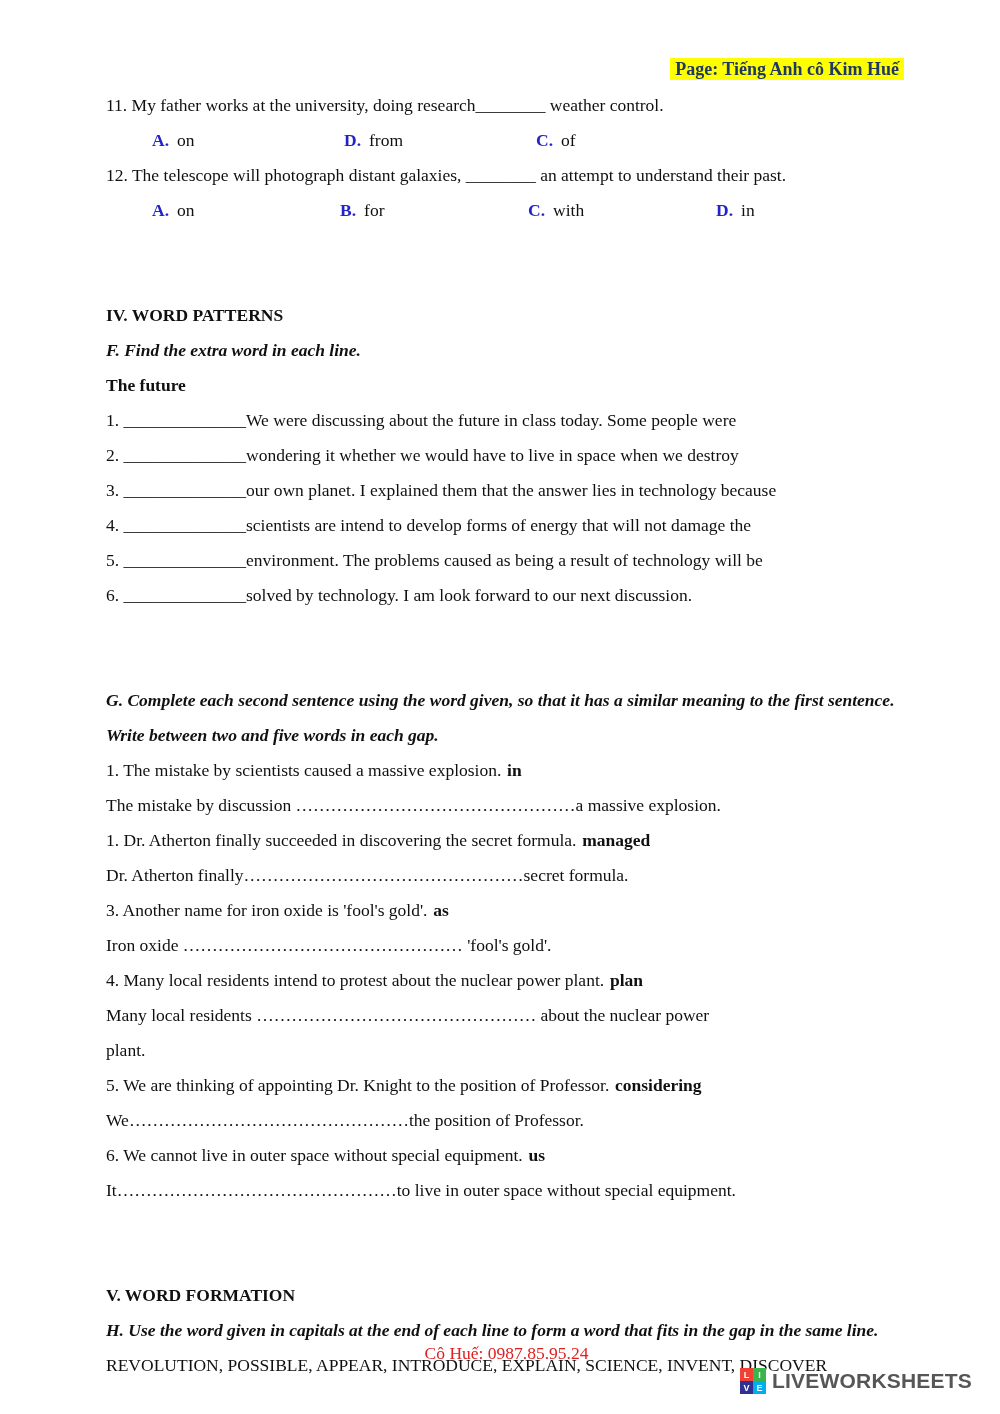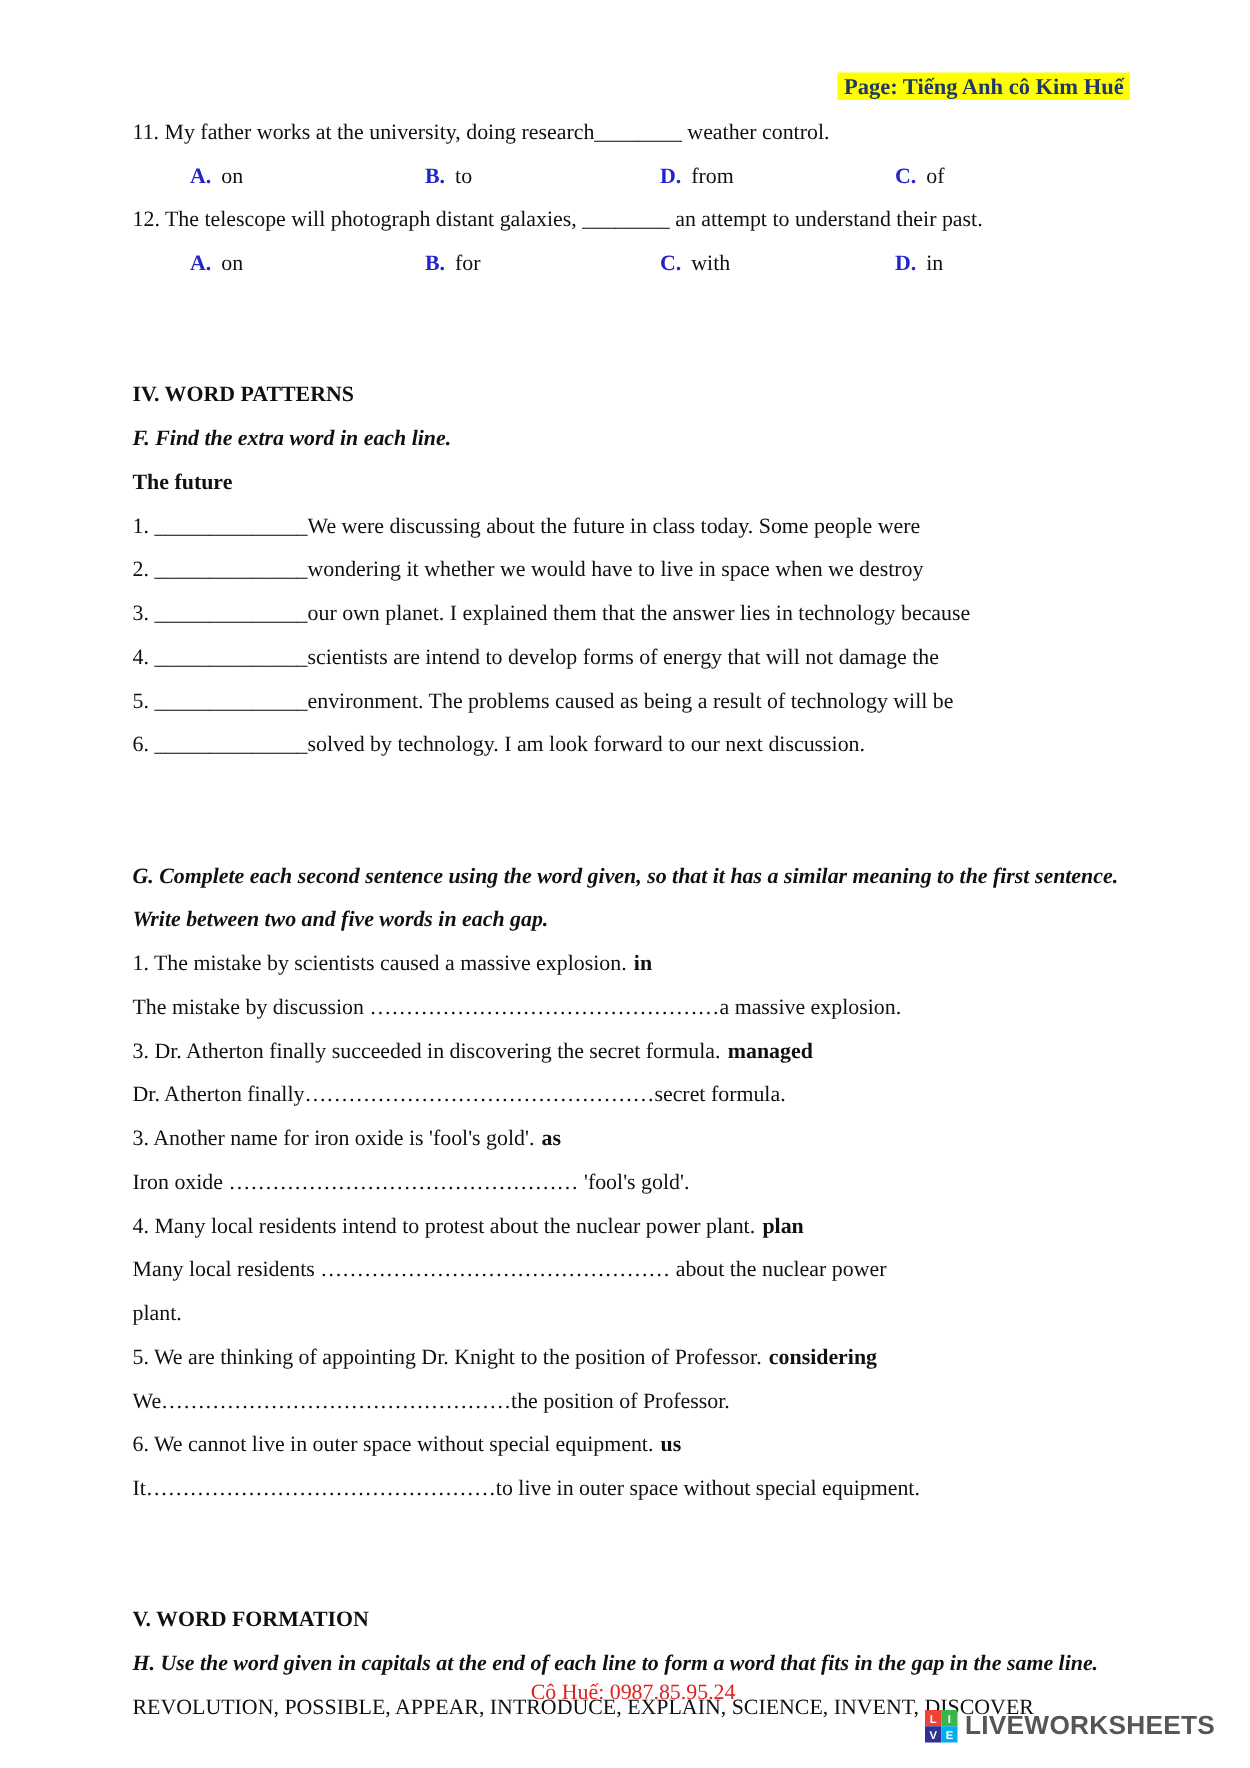--- a/index.html
+++ b/index.html
@@ -78,21 +78,20 @@
 
 <div class="page">
 
   <div class="tag-row">
     <span class="page-tag">Page: Tiếng Anh cô Kim Huế</span>
   </div>
 
   <p class="q">11. My father works at the university, doing research________ weather control.</p>
   <div class="opts">
     <span class="opt"><span class="letter">A.</span><span>on</span></span>
-    <span class="opt"><span class="letter">B.</span><span>to</span></span>
     <span class="opt"><span class="letter">D.</span><span>from</span></span>
     <span class="opt"><span class="letter">C.</span><span>of</span></span>
   </div>
 
   <p class="q">12. The telescope will photograph distant galaxies, ________ an attempt to understand their past.</p>
   <div class="opts">
     <span class="opt"><span class="letter">A.</span><span>on</span></span>
     <span class="opt"><span class="letter">B.</span><span>for</span></span>
     <span class="opt"><span class="letter">C.</span><span>with</span></span>
     <span class="opt"><span class="letter">D.</span><span>in</span></span>
@@ -106,21 +105,21 @@
   <p>3. ______________our own planet. I explained them that the answer lies in technology because</p>
   <p>4. ______________scientists are intend to develop forms of energy that will not damage the</p>
   <p>5. ______________environment. The problems caused as being a result of technology will be</p>
   <p>6. ______________solved by technology. I am look forward to our next discussion.</p>
 
   <p class="instr mt70">G. Complete each second sentence using the word given, so that it has a similar meaning to the first sentence. Write between two and five words in each gap.</p>
 
   <p><span>1. The mistake by scientists caused a massive explosion.</span><span class="kw">in</span></p>
   <p>The mistake by discussion …………………………………………a massive explosion.</p>
 
-  <p><span>3. Dr. Atherton finally succeeded in discovering the secret formula.</span><span class="kw">managed</span></p>
+  <p><span>1. Dr. Atherton finally succeeded in discovering the secret formula.</span><span class="kw">managed</span></p>
   <p>Dr. Atherton finally…………………………………………secret formula.</p>
 
   <p><span>3. Another name for iron oxide is 'fool's gold'.</span><span class="kw">as</span></p>
   <p>Iron oxide ………………………………………… 'fool's gold'.</p>
 
   <p><span>4. Many local residents intend to protest about the nuclear power plant.</span><span class="kw">plan</span></p>
   <p>Many local residents ………………………………………… about the nuclear power</p>
   <p>plant.</p>
 
   <p><span>5. We are thinking of appointing Dr. Knight to the position of Professor.</span><span class="kw">considering</span></p>

